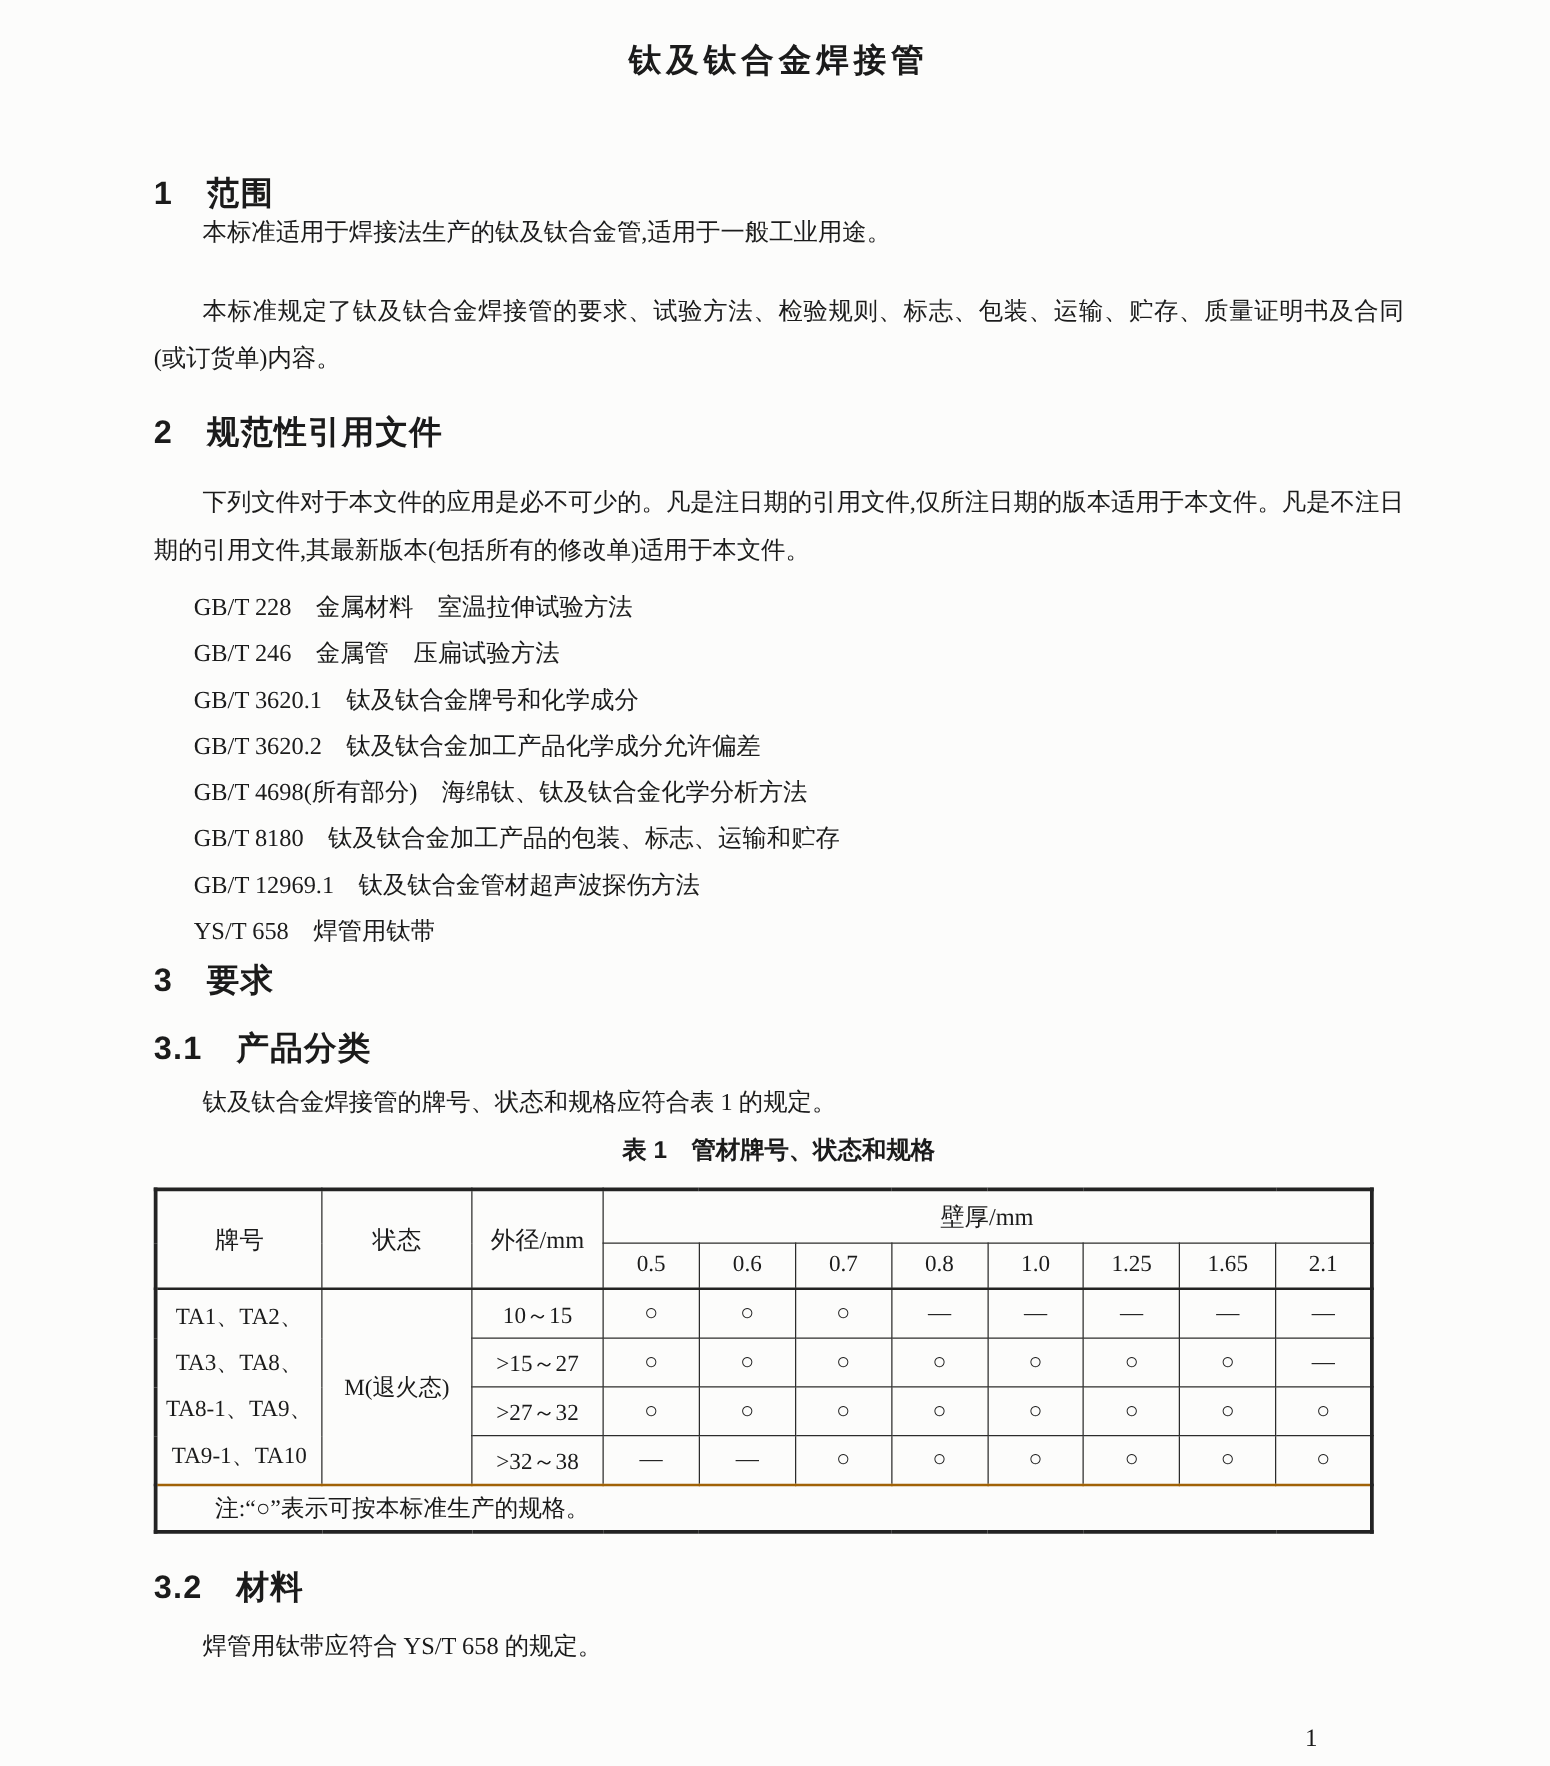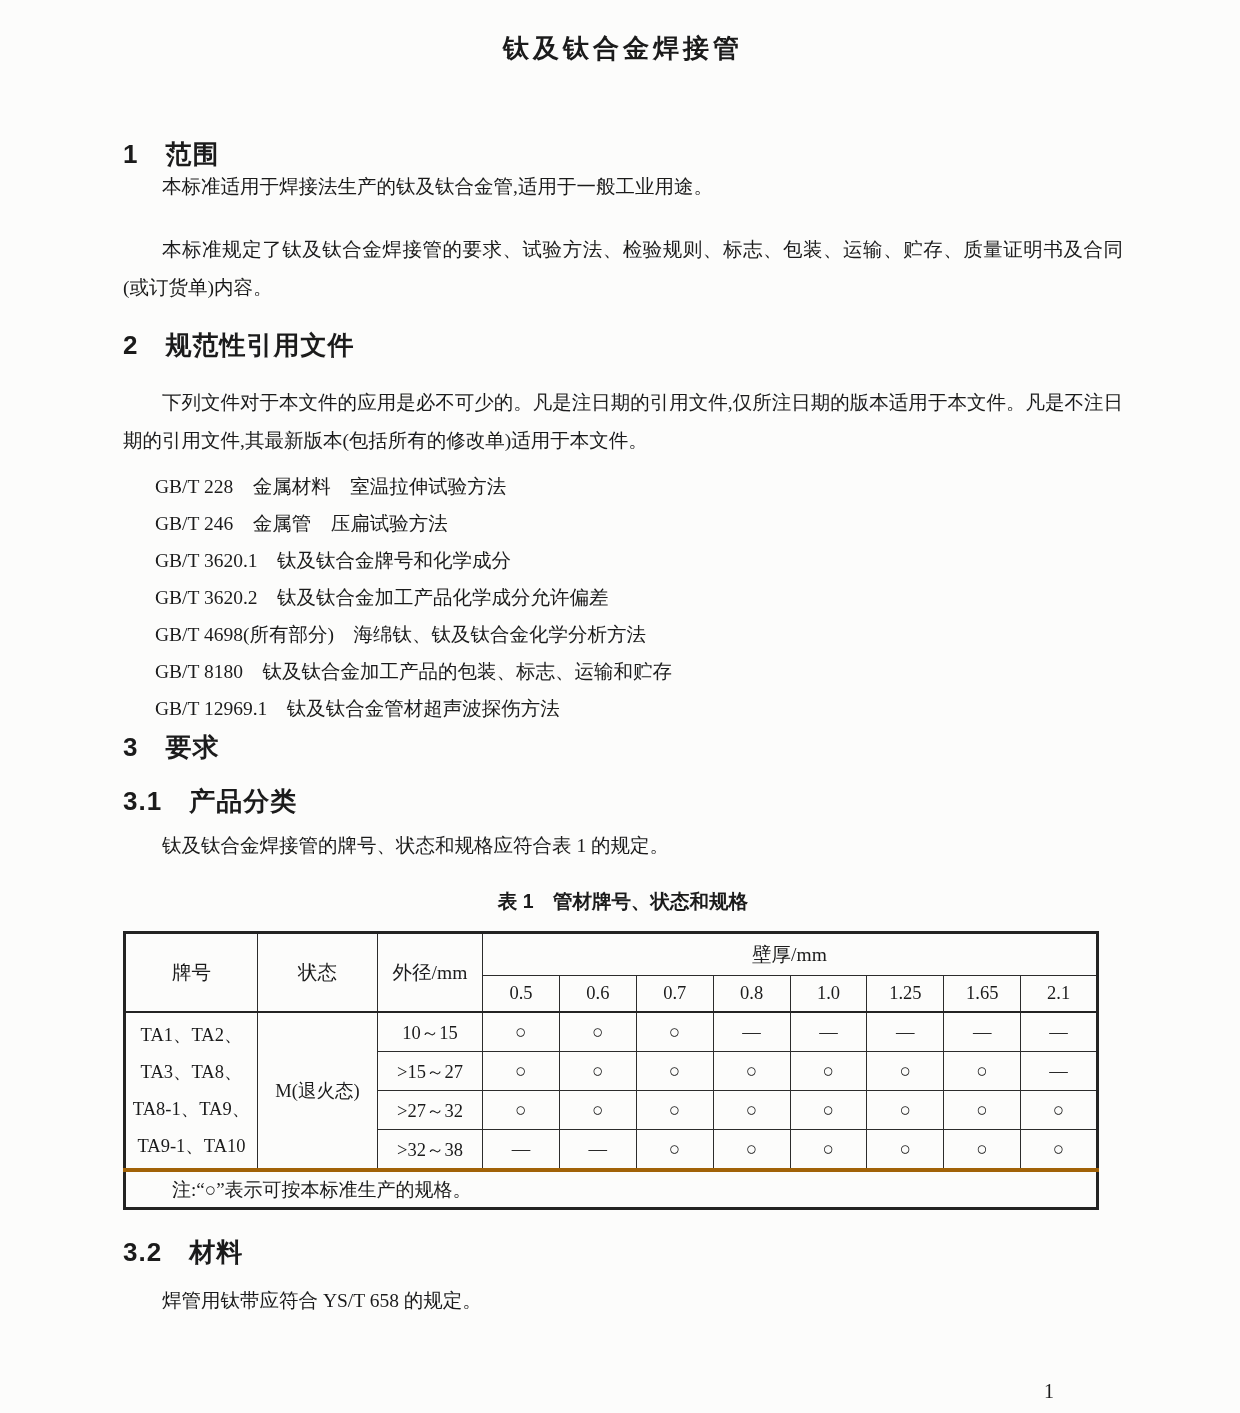--- a/index.html
+++ b/index.html
@@ -50,21 +50,21 @@
   ul.refs {
     list-style:none;
     margin:8px 0 0 0; padding:0 0 0 2em;
   }
   ul.refs li {
     font-size:19.5px; line-height:37px;
     white-space:pre-wrap;
   }
 
   .tbl-caption {
-    margin-top:22px;
+    margin-top:4px;
     text-align:center;
     font-family:"Liberation Sans","DejaVu Sans",sans-serif;
     font-weight:bold;
     font-size:19.5px; line-height:28px;
   }
 
   table.spec {
     border-collapse:collapse;
     table-layout:fixed;
     width:976px;
@@ -83,21 +83,21 @@
   tr.hdr-group th { height:41px; font-size:19.5px; }
   tr.hdr-vals th { height:35px; }
   tr.data-row td { height:38px; }
   td.grade-cell {
     white-space:pre-line;
     line-height:37px;
     font-size:18.5px;
   }
   td.state-cell { font-size:19px; }
   td.mark-cell { font-size:19px; }
-  tr.note-row { border-top:4px solid #a16207; }
+  tr.note-row { border-top:2px solid #a16207; }
   tr.note-row td {
     height:35px;
     text-align:left;
     padding-left:46px;
     font-size:19px;
   }
 
   .page-number {
     position:absolute;
     right:186px; bottom:10px;
@@ -119,20 +119,21 @@
     <h2 class="h-sec" id="sec2-heading">2　规范性引用文件</h2>
     <p class="body" id="sec2-intro">下列文件对于本文件的应用是必不可少的。凡是注日期的引用文件,仅所注日期的版本适用于本文件。凡是不注日期的引用文件,其最新版本(包括所有的修改单)适用于本文件。</p>
     <ul class="refs">
       <li>GB/T 228　金属材料　室温拉伸试验方法</li>
       <li>GB/T 246　金属管　压扁试验方法</li>
       <li>GB/T 3620.1　钛及钛合金牌号和化学成分</li>
       <li>GB/T 3620.2　钛及钛合金加工产品化学成分允许偏差</li>
       <li>GB/T 4698(所有部分)　海绵钛、钛及钛合金化学分析方法</li>
       <li>GB/T 8180　钛及钛合金加工产品的包装、标志、运输和贮存</li>
       <li>GB/T 12969.1　钛及钛合金管材超声波探伤方法</li>
+      <li>YS/T 658　焊管用钛带</li>
     </ul>
 
     <h2 class="h-sec" id="sec3-heading">3　要求</h2>
     <h3 class="h-sec" id="sec31-heading">3.1　产品分类</h3>
     <p class="body" id="sec31-p">钛及钛合金焊接管的牌号、状态和规格应符合表 1 的规定。</p>
 
     <div class="tbl-caption">表 1　管材牌号、状态和规格</div>
 
     <table class="spec">
       <colgroup>

